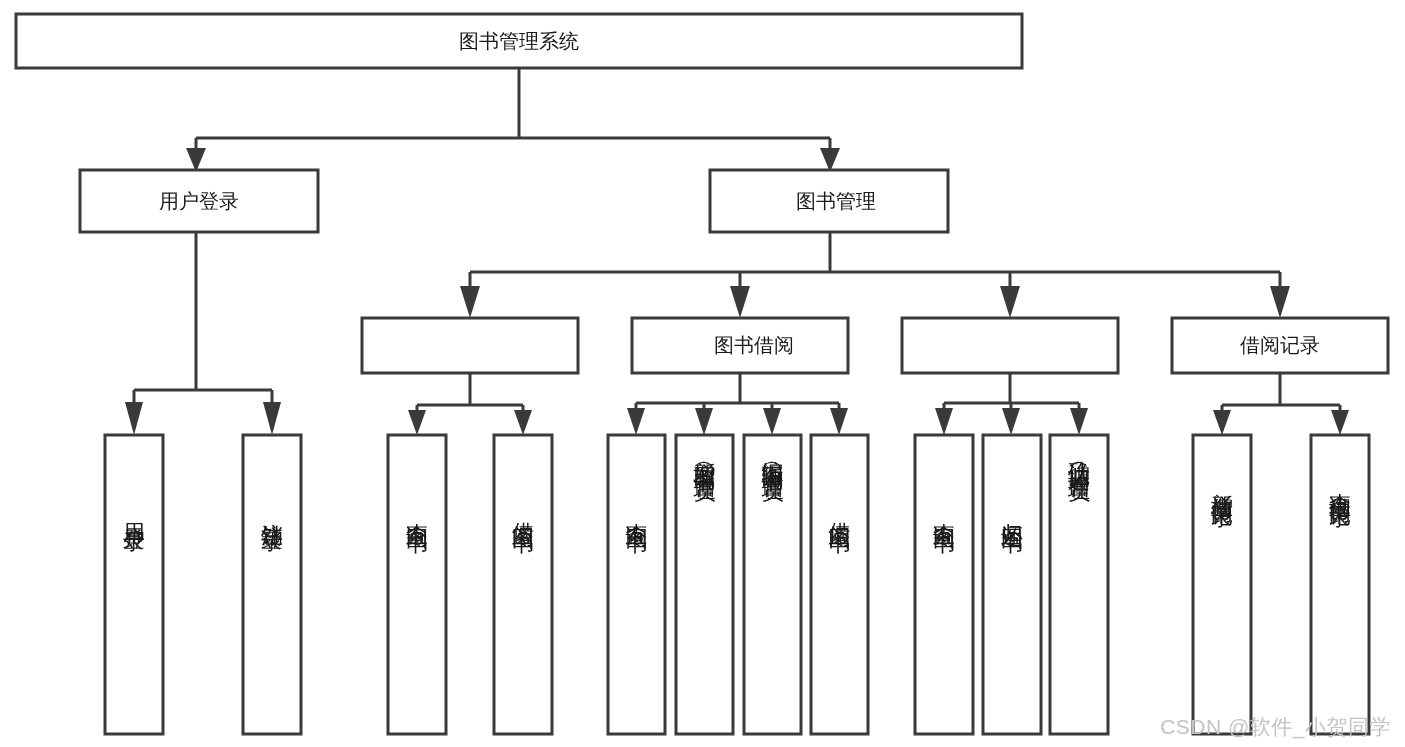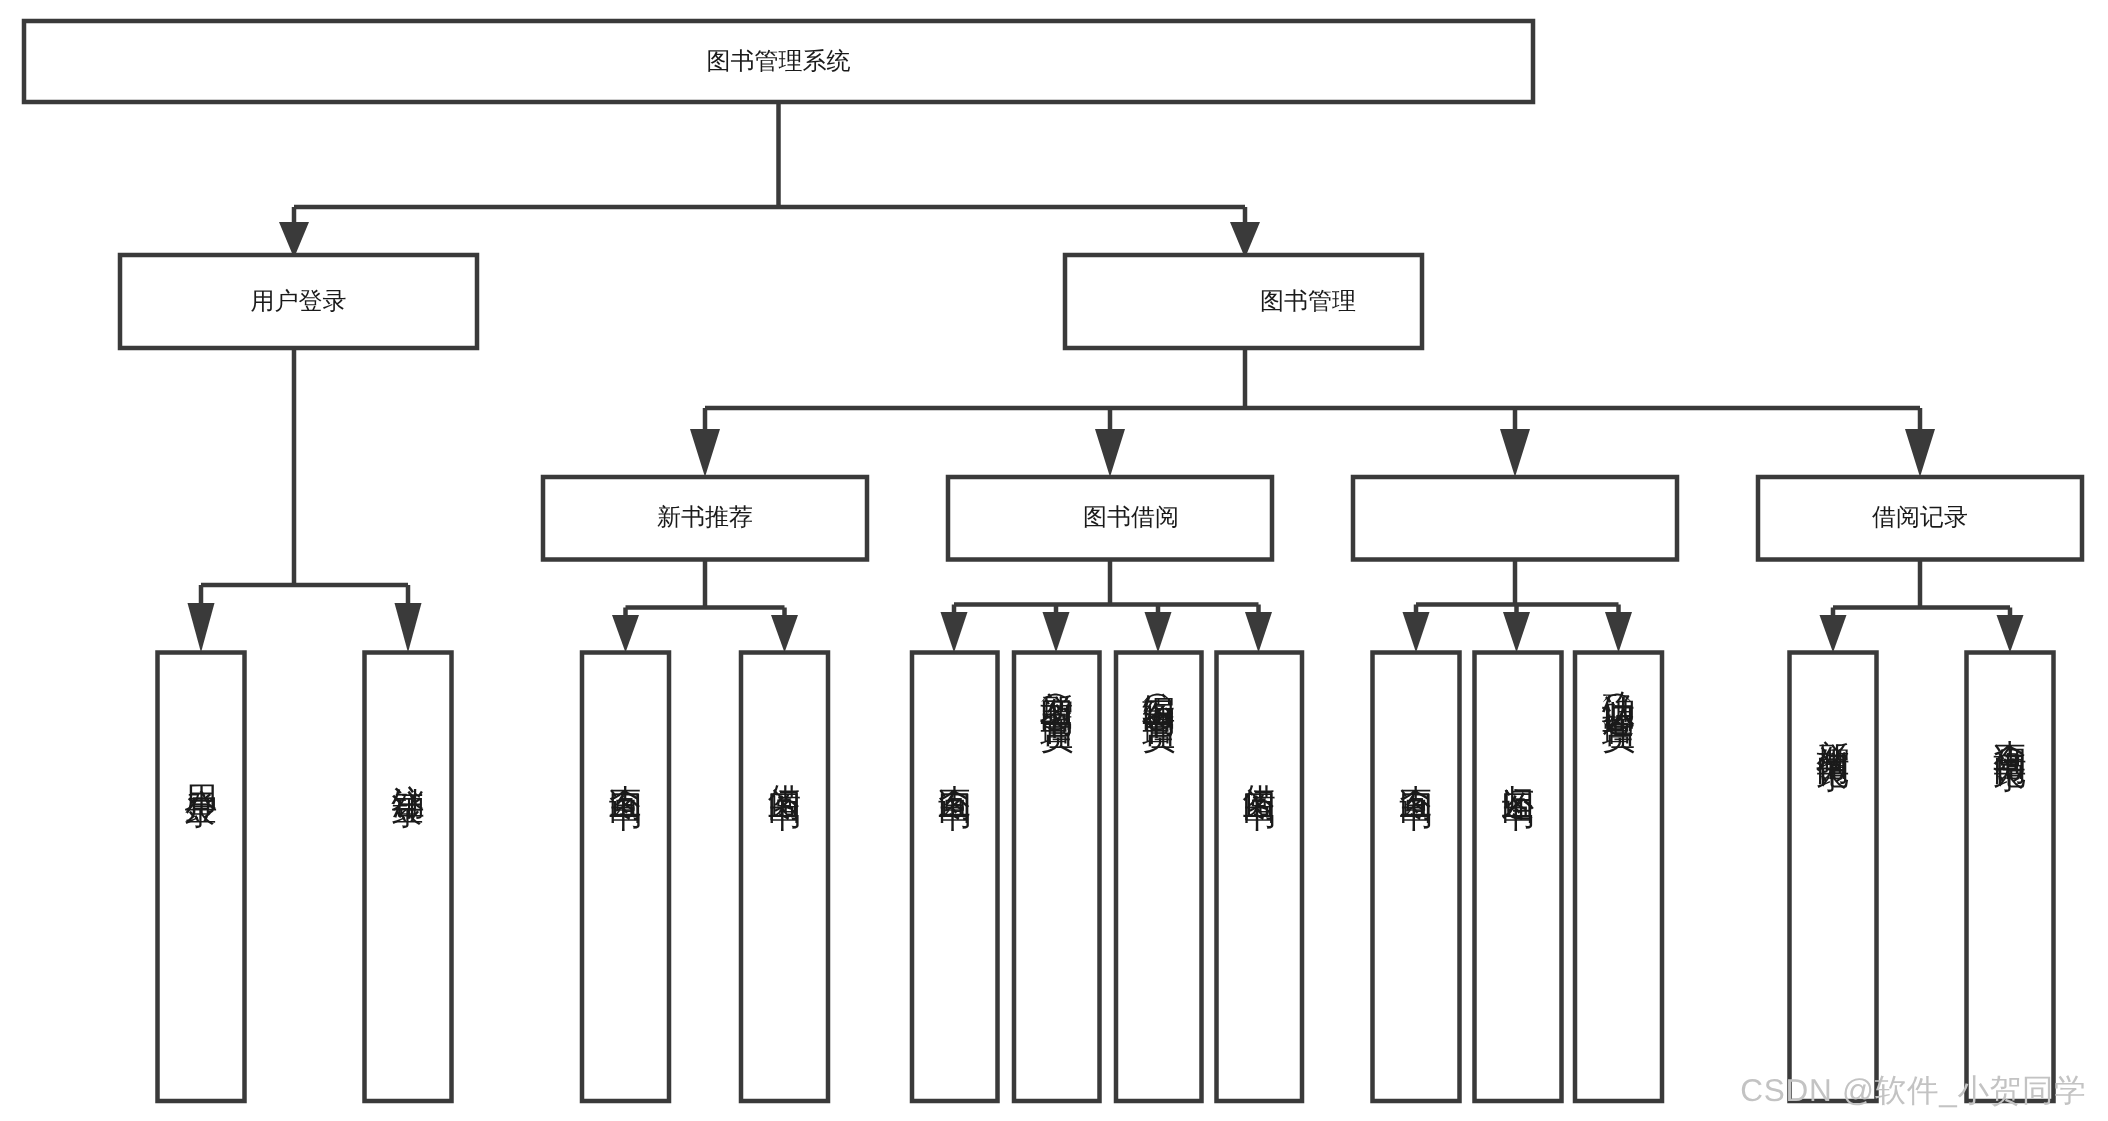--- a/index.html
+++ b/index.html
@@ -62,21 +62,21 @@
   }
   .hlabel-wrap {
     position: absolute;
     display: flex;
     align-items: center;
     justify-content: center;
     pointer-events: none;
   }
   .hlabel {
     font-family: "Liberation Sans", "DejaVu Sans", sans-serif;
-    font-size: 16px;
+    font-size: 20px;
     color: #1a1a1a;
     white-space: nowrap;
   }
   #watermark {
     position: absolute;
     right: 14px;
     bottom: 6px;
     font-family: "Liberation Sans", "DejaVu Sans", sans-serif;
     font-size: 21px;
     color: #c3c3c3;
@@ -198,27 +198,24 @@
 
   </svg>
 
   <div class="hlabel-wrap" style="left:16px; top:14px; width:1006px; height:54px;">
     <span class="hlabel">图书管理系统</span>
   </div>
 
   <div class="hlabel-wrap" style="left:80px; top:170px; width:238px; height:62px;">
     <span class="hlabel">用户登录</span>
   </div>
-  <div class="hlabel-wrap" style="left:710px; top:170px; width:252px; height:62px;margin-left:36px;">
+  <div class="hlabel-wrap" style="left:710px; top:170px; width:252px; height:62px;">
     <span class="hlabel">图书管理</span>
   </div>
 
-  <div class="hlabel-wrap" style="left:362px; top:318px; width:216px; height:55px;">
-    <span class="hlabel">新书推荐</span>
-  </div>
   <div class="hlabel-wrap" style="left:632px; top:318px; width:244px; height:55px;">
     <span class="hlabel">图书借阅</span>
   </div>
   <div class="hlabel-wrap" style="left:1172px; top:318px; width:216px; height:55px;">
     <span class="hlabel">借阅记录</span>
   </div>
 
   <div class="vlabel-wrap" style="left:105px; top:505px; width:58px; height:229px;">
     <span class="vlabel">用户登录</span>
   </div>

